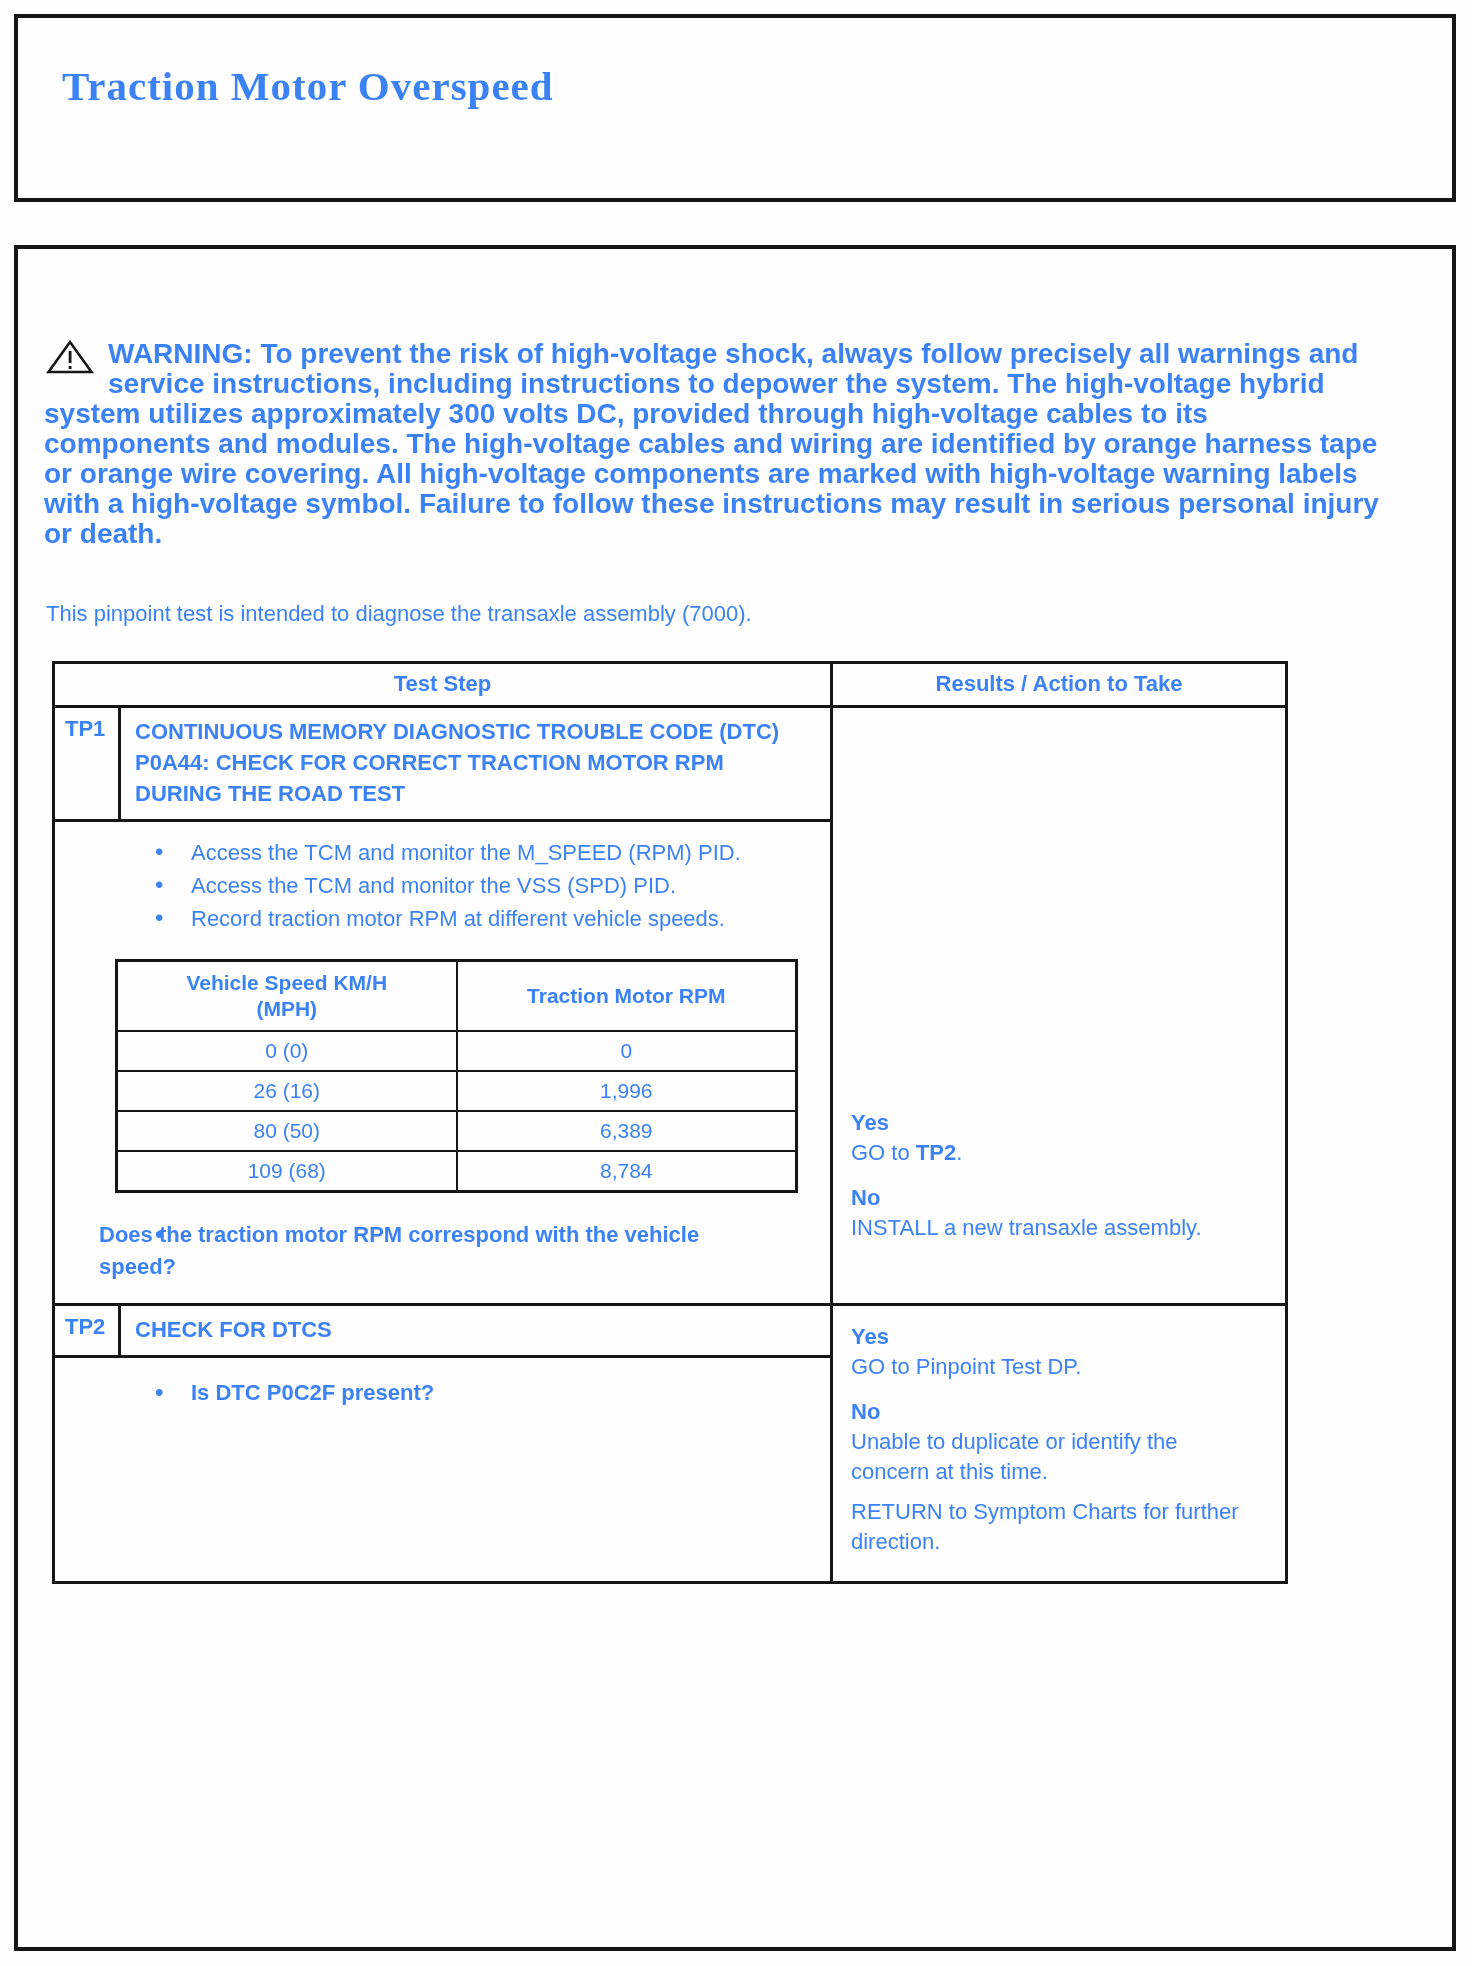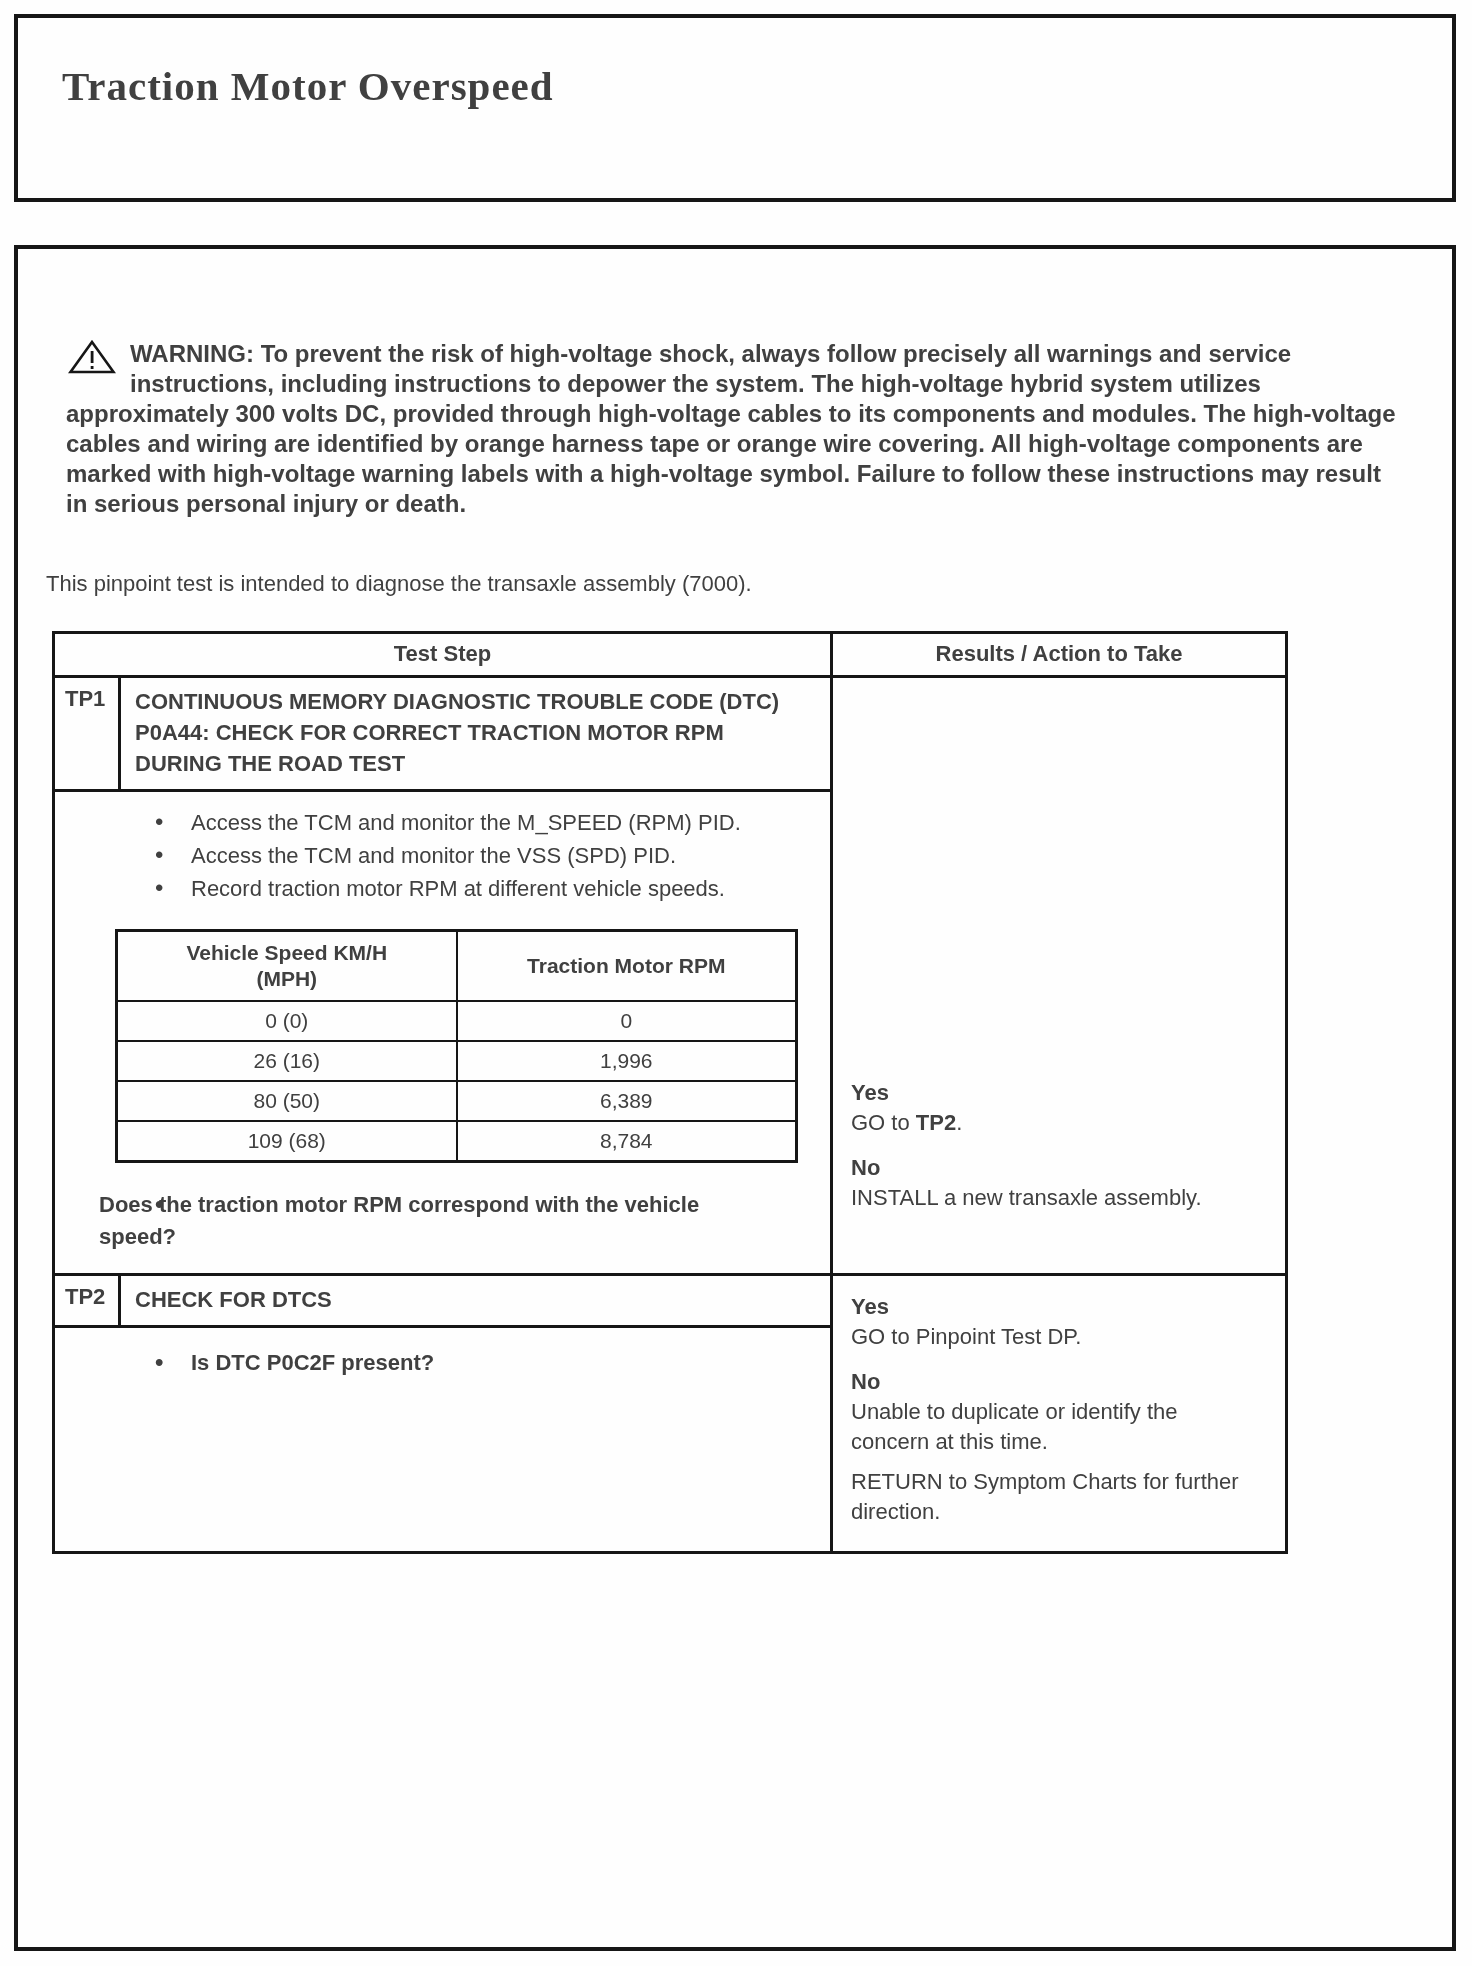--- a/index.html
+++ b/index.html
@@ -1,18 +1,18 @@
 <!DOCTYPE html>
 <html><head>
 <meta charset="utf-8">
 <style>
   html,body { margin:0; padding:0; background:#ffffff; }
   .page {
     position:relative; width:1472px; height:1966px; background:#fefefe;
-    font-family:"Liberation Sans", sans-serif; color:#404040; overflow:hidden;
+    font-family:"Liberation Sans", sans-serif; color:#3b82f6; overflow:hidden;
   }
   
   .header-box {
     position:absolute; left:14px; top:14px; width:1442px; height:188px;
     border:4px solid #161616; box-sizing:border-box; display:flex;
   }
   .header-title-cell { flex:1; padding:44px 0 0 44px; box-sizing:border-box; }
   .header-title {
     font-family:"Liberation Serif", serif; font-weight:bold; font-size:41px;
     letter-spacing:1px;
@@ -21,21 +21,21 @@
     width:416px; border-left:4px solid #161616; box-sizing:border-box;
     display:flex; justify-content:center; padding-top:50px;
   }
   .header-code { font-family:"Liberation Serif", serif; font-weight:bold; font-size:37px; letter-spacing:1px; }
 
   
   .main-box {
     position:absolute; left:14px; top:245px; width:1442px; height:1706px;
     border:4px solid #161616; box-sizing:border-box; padding:0 26px;
   }
-  .warning { margin-top:90px; font-weight:bold; font-size:24px; line-height:30px; width:1336px;margin-left:22px; }
+  .warning { margin-top:90px; font-weight:bold; font-size:28px; line-height:30px; width:1336px; }
   .warning-icon { float:left; width:48px; height:36px; margin:0 14px 2px 2px; }
   .intro { margin-top:52px; font-size:22px; padding-left:2px; }
 
   
   .test-table {
     margin:34px 0 0 8px; width:1236px; border:3px solid #161616;
     display:grid; grid-template-columns:1fr 452px; box-sizing:border-box;
   }
   .test-table > div { box-sizing:border-box; }
   .th { font-weight:bold; font-size:22px; text-align:center; padding:7px 0 8px 0; }

